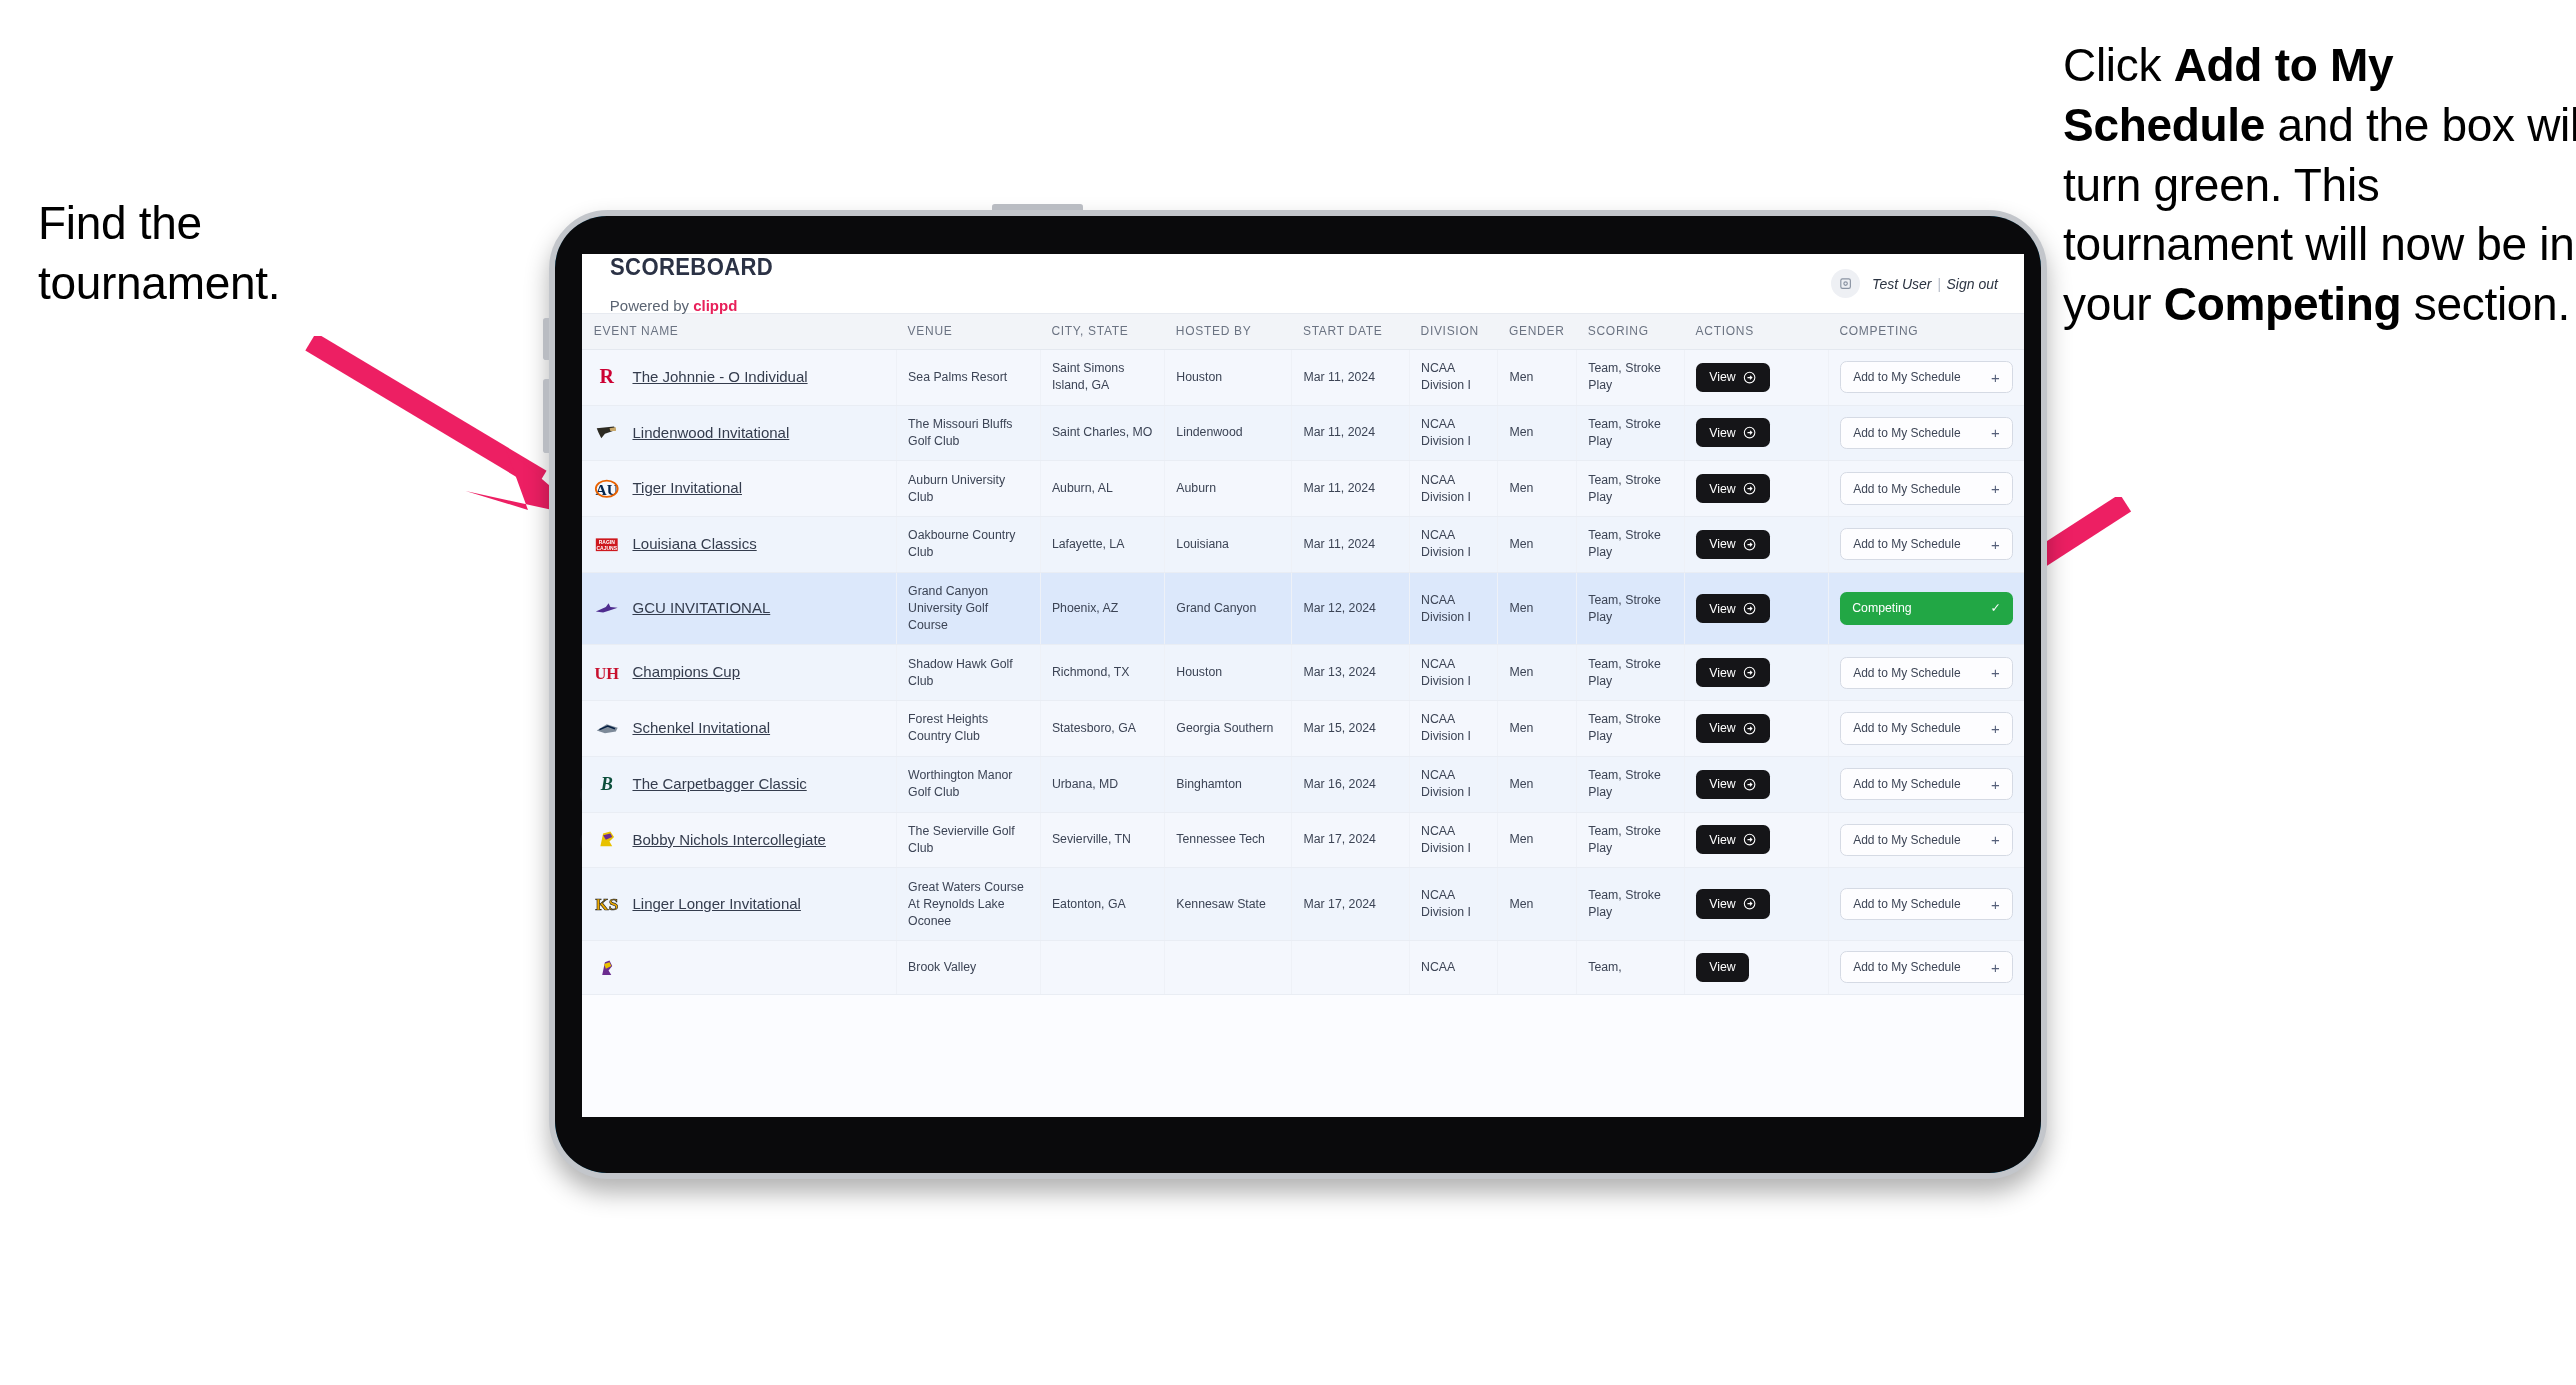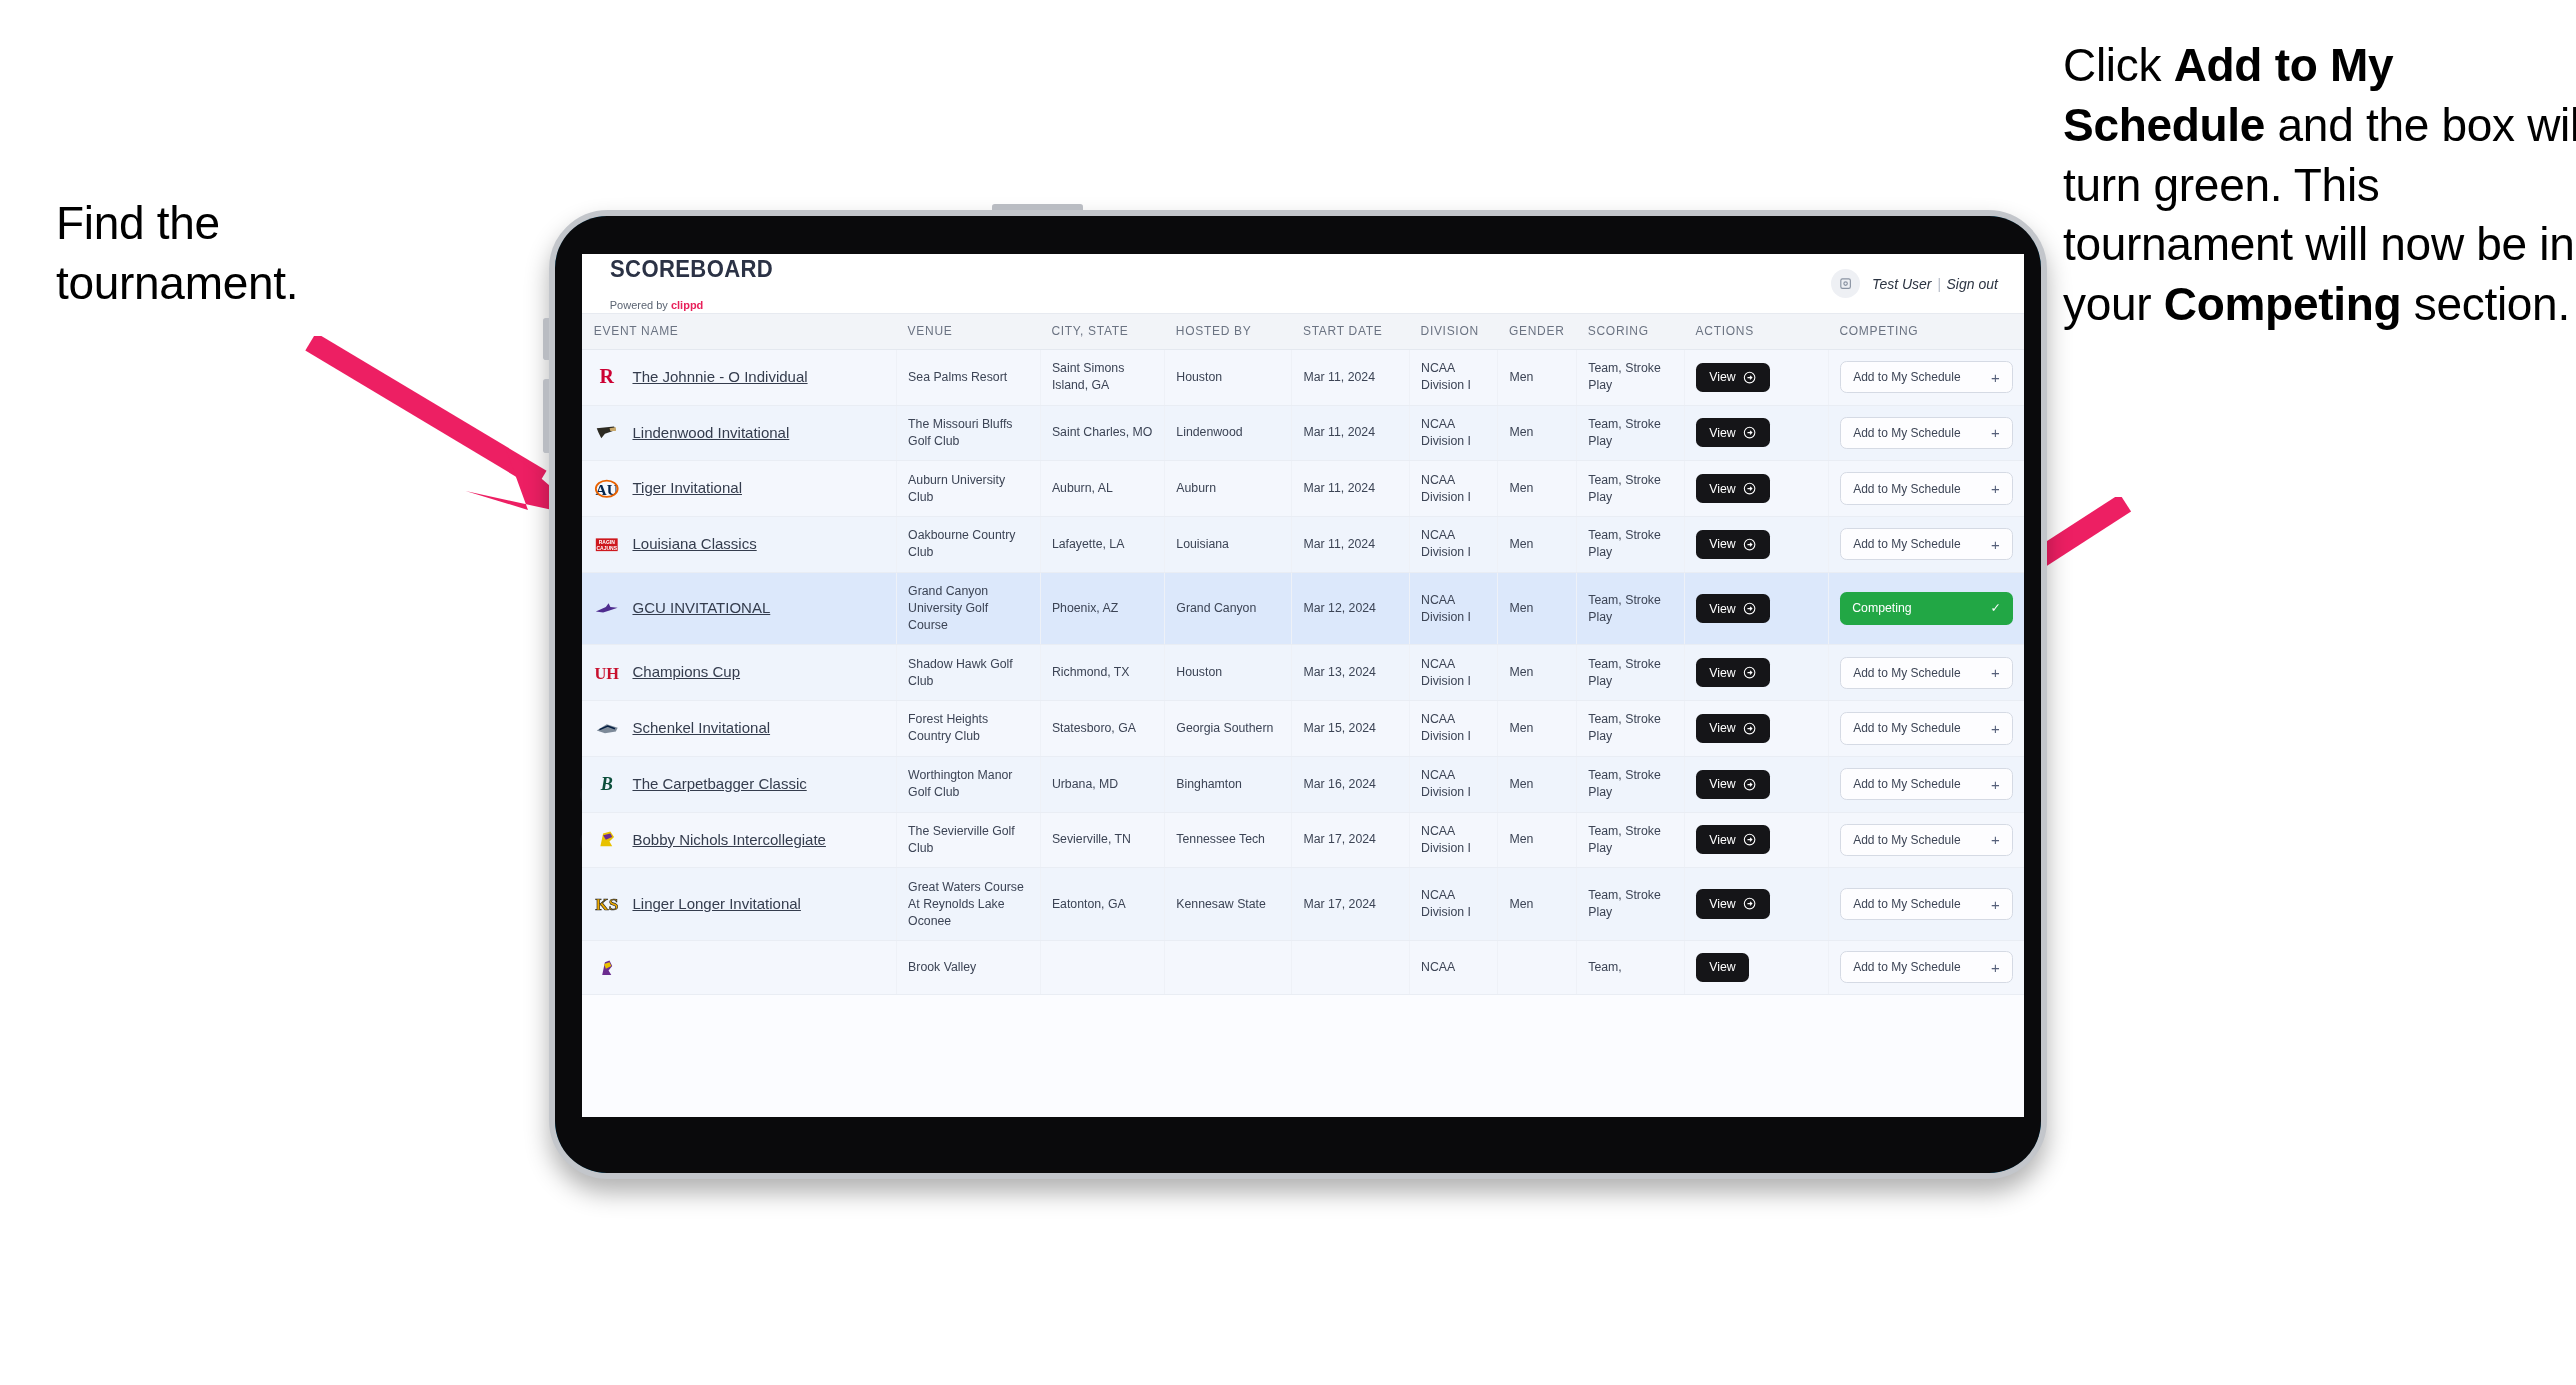--- a/index.html
+++ b/index.html
@@ -13,21 +13,21 @@
 
   
   .annot {
     position: absolute;
     color: #000;
     line-height: 1.30;
     letter-spacing: -0.3px;
     font-weight: 400;
   }
   .annot b { font-weight: 700; }
-  #annot-left { left: 56px; top: 194px; width: 407px; font-size: 46px; }
+  #annot-left { left: 38px; top: 194px; width: 407px; font-size: 46px; }
   #annot-right { left: 2063px; top: 36px; width: 530px; font-size: 46px; }
 
   
   .arrow-svg { position: absolute; pointer-events: none; }
   #arrow-left-svg { left: 303px; top: 336px; }
   #arrow-right-svg { left: 1849px; top: 497px; }
 
   
   .tablet {
     position: absolute;
@@ -84,21 +84,21 @@
     display: flex; flex-direction: column; justify-content: center;
     padding-left: 27.4px; padding-right: 24.6px;
   }
   .brand-title {
     font-family: "Liberation Sans Narrow", "Liberation Sans", sans-serif;
     font-size: 24px; font-weight: 700; color: #2b3245;
     letter-spacing: 0.4px; line-height: 1;
     transform: scaleX(0.92); transform-origin: left center;
   }
   .brand-sub {
-    font-size: 11px; color: #5b6472; margin-top: 19px;
+    font-size: 15px; color: #5b6472; margin-top: 19px;
     line-height: 1; white-space: nowrap;
   }
   .brand-sub .clippd { color: #e8205a; font-weight: 700; }
 
   .nav-tabs { display: flex; align-items: stretch; }
   .nav-tab {
     display: flex; align-items: center; padding: 0 25.5px;
     font-size: 15px; color: #3b4252; letter-spacing: 0.6px;
     border-bottom: 2.8px solid transparent;
     cursor: pointer; white-space: nowrap;

